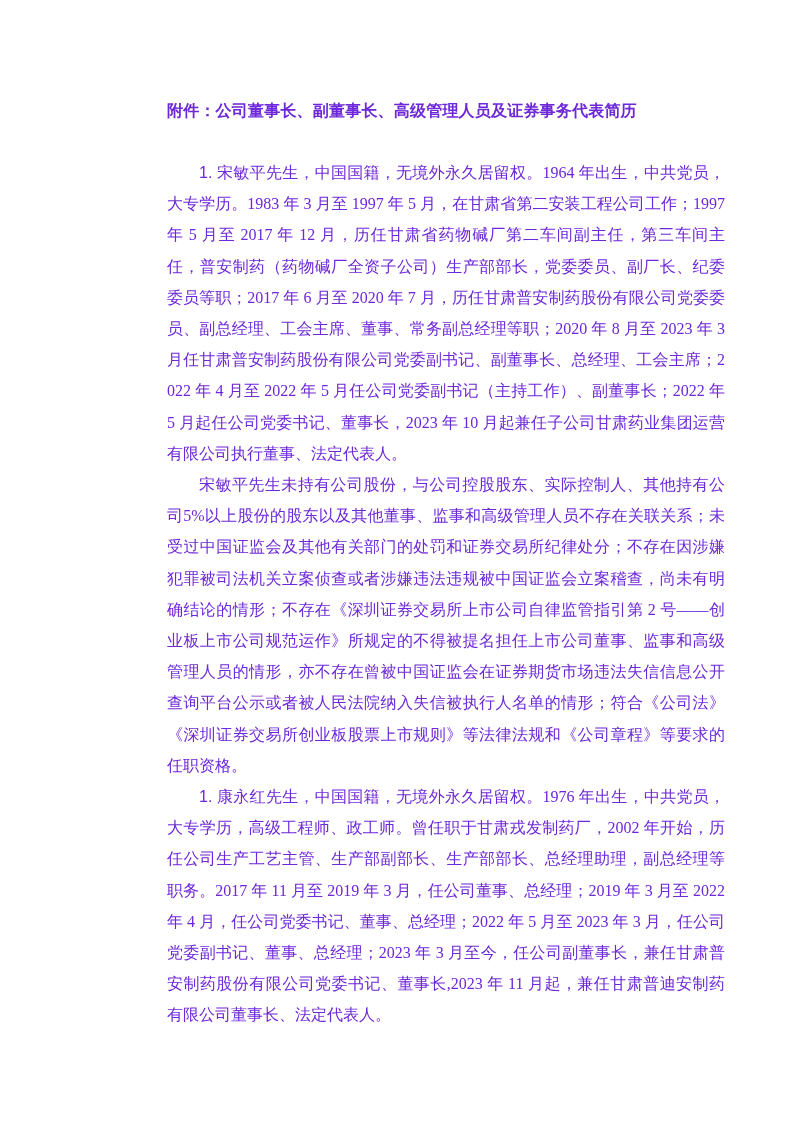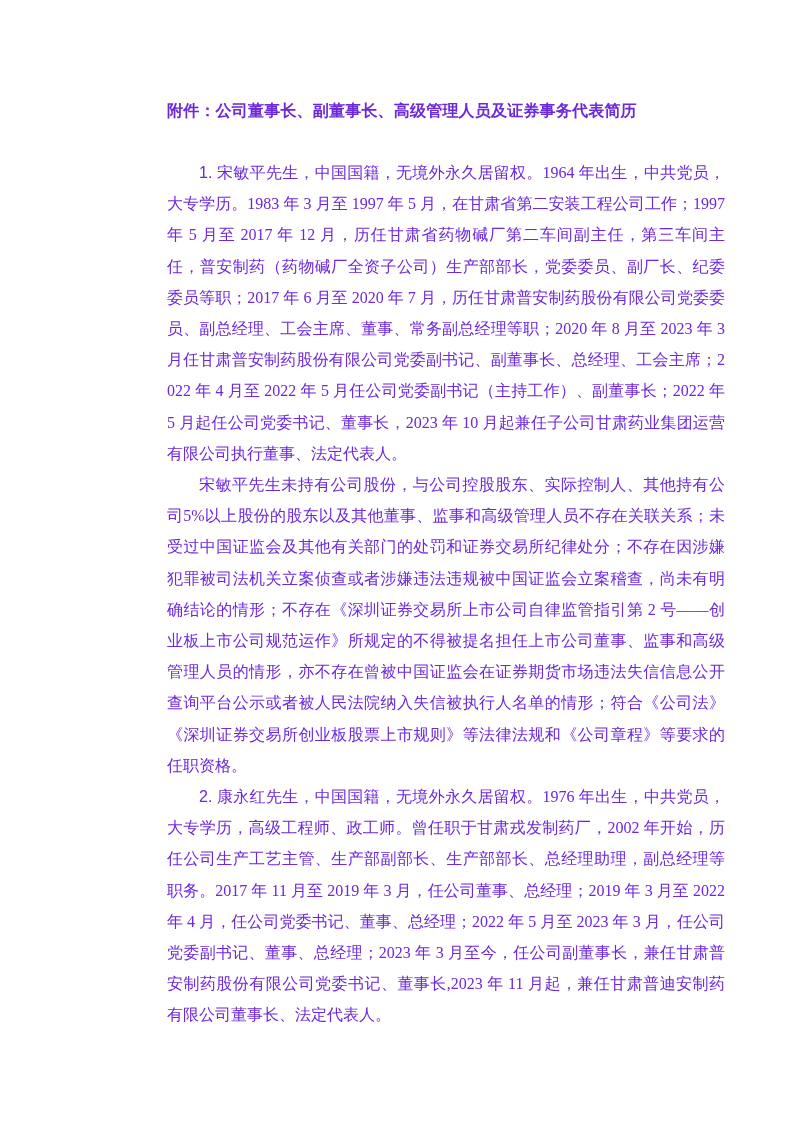--- a/index.html
+++ b/index.html
@@ -45,15 +45,15 @@
 <body>
 
 <div class="page">
 
   <h1 class="doc-title">附件：公司董事长、副董事长、高级管理人员及证券事务代表简历</h1>
 
   <p class="para"><strong class="lead">1. 宋敏平先生</strong><span>，中国国籍，无境外永久居留权。1964 年出生，中共党员，大专学历。1983 年 3 月至 1997 年 5 月，在甘肃省第二安装工程公司工作；1997 年 5 月至 2017 年 12 月，历任甘肃省药物碱厂第二车间副主任，第三车间主任，普安制药（药物碱厂全资子公司）生产部部长，党委委员、副厂长、纪委委员等职；2017 年 6 月至 2020 年 7 月，历任甘肃普安制药股份有限公司党委委员、副总经理、工会主席、董事、常务副总经理等职；2020 年 8 月至 2023 年 3 月任甘肃普安制药股份有限公司党委副书记、副董事长、总经理、工会主席；2022 年 4 月至 2022 年 5 月任公司党委副书记（主持工作）、副董事长；2022 年 5 月起任公司党委书记、董事长，2023 年 10 月起兼任子公司甘肃药业集团运营有限公司执行董事、法定代表人。</span></p>
 
   <p class="para"><span>宋敏平先生未持有公司股份，与公司控股股东、实际控制人、其他持有公司5%以上股份的股东以及其他董事、监事和高级管理人员不存在关联关系；未受过中国证监会及其他有关部门的处罚和证券交易所纪律处分；不存在因涉嫌犯罪被司法机关立案侦查或者涉嫌违法违规被中国证监会立案稽查，尚未有明确结论的情形；不存在《深圳证券交易所上市公司自律监管指引第 2 号——创业板上市公司规范运作》所规定的不得被提名担任上市公司董事、监事和高级管理人员的情形，亦不存在曾被中国证监会在证券期货市场违法失信信息公开查询平台公示或者被人民法院纳入失信被执行人名单的情形；符合《公司法》《深圳证券交易所创业板股票上市规则》等法律法规和《公司章程》等要求的任职资格。</span></p>
 
-  <p class="para"><strong class="lead">2. 康永红先生</strong><span>，中国国籍，无境外永久居留权。1976 年出生，中共党员，大专学历，高级工程师、政工师。曾任职于甘肃戎发制药厂，2002 年开始，历任公司生产工艺主管、生产部副部长、生产部部长、总经理助理，副总经理等职务。2017 年 11 月至 2019 年 3 月，任公司董事、总经理；2019 年 3 月至 2022 年 4 月，任公司党委书记、董事、总经理；2022 年 5 月至 2023 年 3 月，任公司党委副书记、董事、总经理；2023 年 3 月至今，任公司副董事长，兼任甘肃普安制药股份有限公司党委书记、董事长,2023 年 11 月起，兼任甘肃普迪安制药有限公司董事长、法定代表人。</span></p>
+  <p class="para"><strong class="lead">1. 康永红先生</strong><span>，中国国籍，无境外永久居留权。1976 年出生，中共党员，大专学历，高级工程师、政工师。曾任职于甘肃戎发制药厂，2002 年开始，历任公司生产工艺主管、生产部副部长、生产部部长、总经理助理，副总经理等职务。2017 年 11 月至 2019 年 3 月，任公司董事、总经理；2019 年 3 月至 2022 年 4 月，任公司党委书记、董事、总经理；2022 年 5 月至 2023 年 3 月，任公司党委副书记、董事、总经理；2023 年 3 月至今，任公司副董事长，兼任甘肃普安制药股份有限公司党委书记、董事长,2023 年 11 月起，兼任甘肃普迪安制药有限公司董事长、法定代表人。</span></p>
 
 </div>
 
 </body></html>

